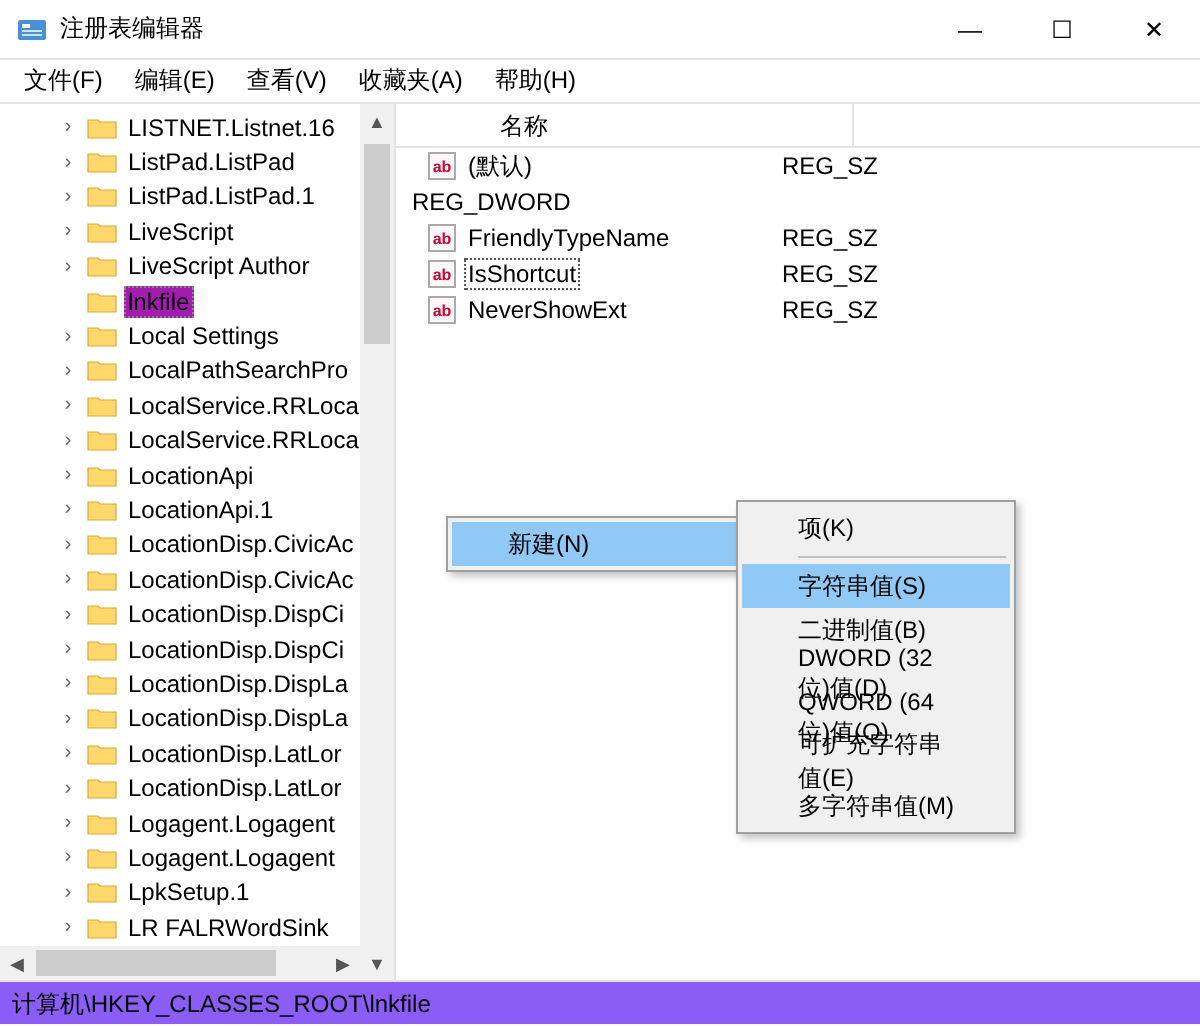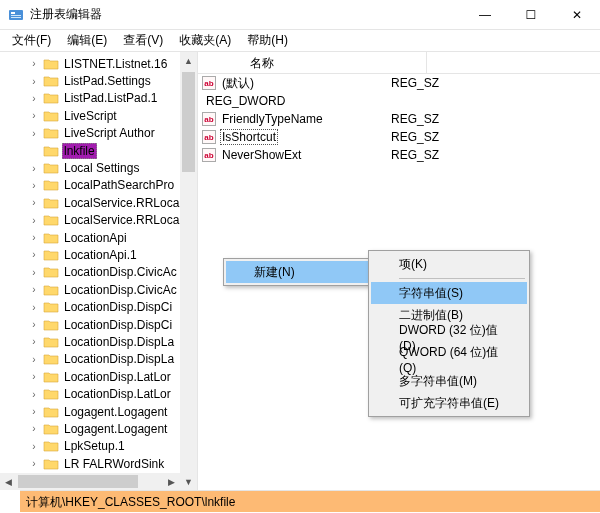--- a/index.html
+++ b/index.html
@@ -18,41 +18,41 @@
 .tree-row .chev { width: 12px; display: flex; justify-content: center; color: #666; font-size: 10px; }
 .tree-row .folder { width: 16px; height: 14px; margin: 0 3px; }
 .tree-row .label { padding: 0 2px; }
 .tree-row.selected .label { background: #a21caf; border: 1px dotted #888; padding: 0 1px; }
 .listpane { flex: 1; position: relative; }
 .listhdr { display: flex; height: 22px; border-bottom: 1px solid #e5e5e5; padding-left: 44px; }
 .listhdr div { padding: 3px 8px; border-right: 1px solid #e5e5e5; }
 .listhdr .c1 { width: 185px; }
 .listhdr .c2 { flex: 1; }
 .listrow { display: flex; align-items: center; height: 18px; }
-.listrow .c1 { width: 185px; display: flex; align-items: center; padding-left: 4px; }
+.listrow .c1 { width: 185px; display: flex; align-items: center; padding-left: 16px; }
 .listrow .c2 { flex: 1; padding-left: 8px; }
 .valicon { width: 14px; height: 14px; margin-right: 4px; display: flex; align-items: center; justify-content: center; font-size: 8px; color: #c03; border: 1px solid #aaa; background: #fff8f8; font-weight: bold; }
 .valicon.dw { color: #06c; background: #f0f6ff; }
 .listrow.sel .name { border: 1px dotted #555; padding: 0 1px; }
 .listrow .name { padding: 0 2px; }
 .scrollv { position: absolute; right: 0; top: 22px; bottom: 0; width: 17px; background: #f0f0f0; }
 .scrollv .thumb { position: absolute; left: 2px; right: 2px; top: 18px; height: 60px; background: #cdcdcd; }
 .scrollv .arr { position: absolute; left: 0; right: 0; height: 17px; display: flex; align-items: center; justify-content: center; font-size: 9px; color: #555; }
 .scrollv .arr.up { top: 0; } .scrollv .arr.dn { bottom: 0; }
 .tree .scrollv { top: 0; }
 .tree .scrollv .thumb { top: 20px; height: 100px; }
 .scrollh { position: absolute; left: 0; right: 17px; bottom: 0; height: 17px; background: #f0f0f0; }
 .scrollh .thumb { position: absolute; top: 2px; bottom: 2px; left: 18px; width: 120px; background: #cdcdcd; }
 .scrollh .arr { position: absolute; top: 0; bottom: 0; width: 17px; display: flex; align-items: center; justify-content: center; font-size: 9px; color: #555; }
 .scrollh .arr.l { left: 0; } .scrollh .arr.r { right: 0; }
 .tree { position: relative; padding-bottom: 17px; }
-.statusbar { height: 22px; border-top: 1px solid #e5e5e5; padding: 3px 6px; background: #fdba74; margin-left: 20px; }
+.statusbar { height: 22px; border-top: 1px solid #e5e5e5; padding: 3px 6px; background: #8b5cf6; }
 .ctxmenu { position: absolute; background: #f0f0f0; border: 1px solid #a0a0a0; box-shadow: 2px 2px 4px rgba(0,0,0,0.25); padding: 2px; }
 .ctx1 { left: 223px; top: 258px; width: 174px; }
-.ctx2 { left: 368px; top: 250px; width: 162px; }
+.ctx2 { left: 368px; top: 250px; width: 140px; }
 .ctxitem { display: flex; align-items: center; height: 22px; padding: 0 24px 0 28px; position: relative; cursor: default; }
 .ctxitem.hl { background: #90c8f6; }
 .ctxitem .arr { position: absolute; right: 8px; font-size: 10px; }
 .ctxmenu .left { position: absolute; left: 2px; top: 2px; bottom: 2px; width: 24px; background: #f0f0f0; }
 .ctxmenu .items { position: relative; }
 </style>
 </head>
 <body>
 
 <div class="titlebar">
@@ -86,21 +86,21 @@
           <svg class="folder" viewBox="0 0 16 14">
             <path d="M1 3 L1 12 L15 12 L15 4 L7 4 L6 3 Z" fill="#ffd86b" stroke="#d9a93a" stroke-width="0.6"></path>
           </svg>
           <span class="label">LISTNET.Listnet.16</span>
         </div>
         <div class="tree-row">
           <span class="chev">›</span>
           <svg class="folder" viewBox="0 0 16 14">
             <path d="M1 3 L1 12 L15 12 L15 4 L7 4 L6 3 Z" fill="#ffd86b" stroke="#d9a93a" stroke-width="0.6"></path>
           </svg>
-          <span class="label">ListPad.Settings</span>
+          <span class="label">ListPad.ListPad</span>
         </div>
         <div class="tree-row">
           <span class="chev">›</span>
           <svg class="folder" viewBox="0 0 16 14">
             <path d="M1 3 L1 12 L15 12 L15 4 L7 4 L6 3 Z" fill="#ffd86b" stroke="#d9a93a" stroke-width="0.6"></path>
           </svg>
           <span class="label">ListPad.ListPad.1</span>
         </div>
         <div class="tree-row">
           <span class="chev">›</span>
@@ -316,16 +316,16 @@
 
 <div class="ctxmenu ctx2">
   <div class="left"></div>
   <div class="items" id="ctx2-items">
       <div class="ctxitem">项(K)</div>
       <div style="height: 1px; background: rgb(192, 192, 192); margin: 3px 2px 3px 28px;"></div>
       <div class="ctxitem hl">字符串值(S)</div>
       <div class="ctxitem">二进制值(B)</div>
       <div class="ctxitem">DWORD (32 位)值(D)</div>
       <div class="ctxitem">QWORD (64 位)值(Q)</div>
+      <div class="ctxitem">可扩充字符串值(E)</div>
       <div class="ctxitem">多字符串值(M)</div>
-      <div class="ctxitem">可扩充字符串值(E)</div>
     </div>
 </div>
 
 </body></html>

